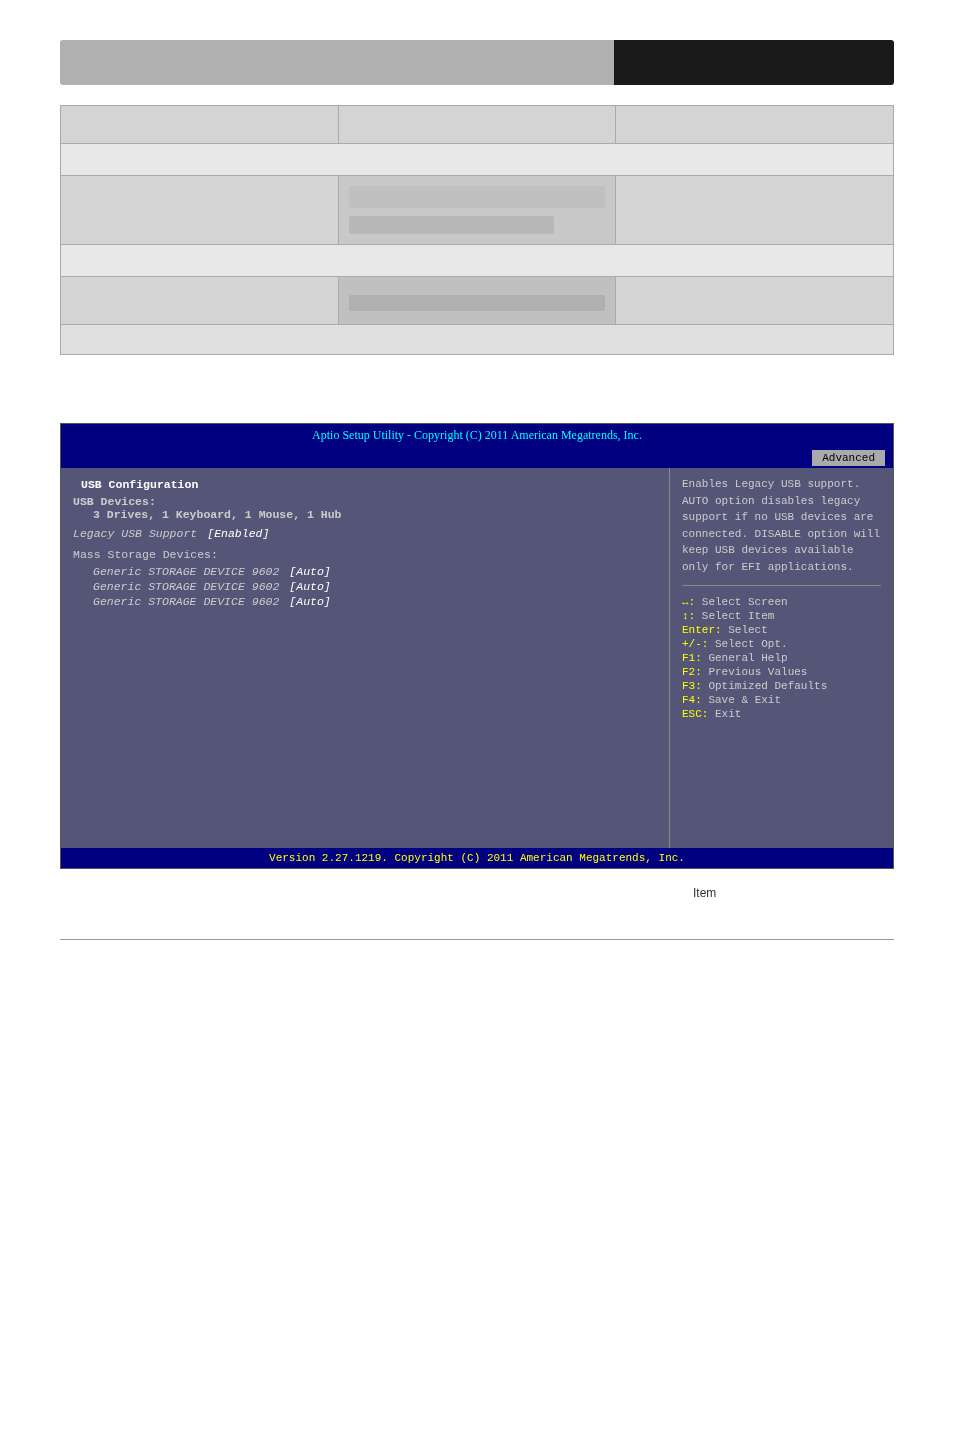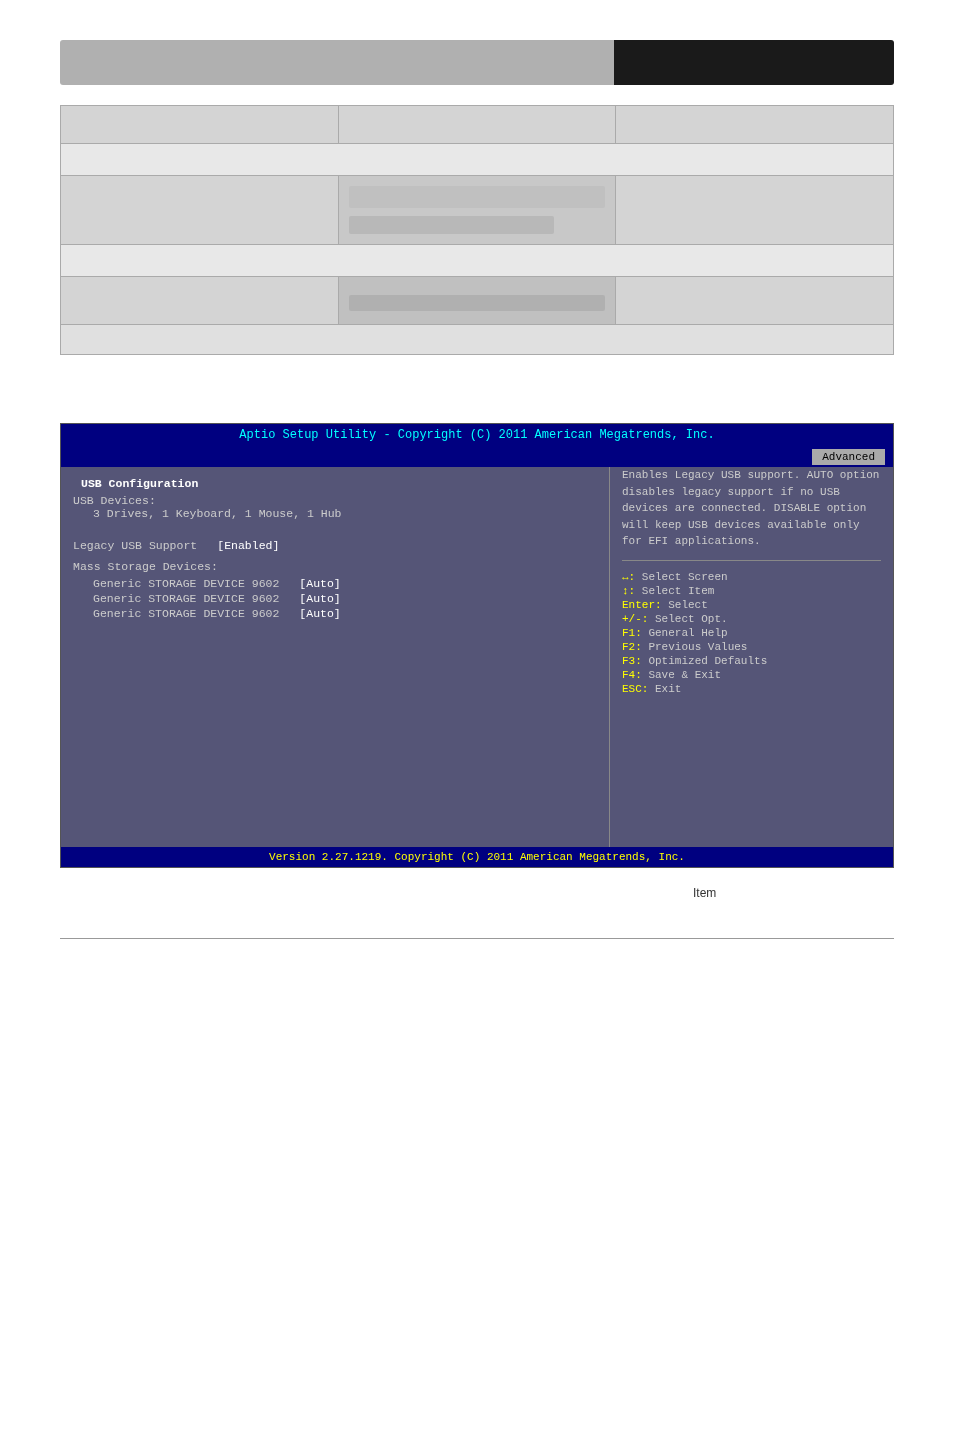--- a/index.html
+++ b/index.html
@@ -106,21 +106,21 @@
 
     
     .bios-container {
       margin: 30px 60px 30px 60px;
       border: 1px solid #555;
     }
 
     .bios-header {
       background: #000080;
       color: #00ffff;
-      font-family: Liberation Mono, monospace;
+      font-family: Liberation Serif, serif;
       font-size: 12px;
       text-align: center;
       padding: 4px 8px;
     }
 
     .bios-tab-row {
       background: #000080;
       padding: 0 8px 0 8px;
       text-align: right;
     }
@@ -143,39 +143,40 @@
 
     .bios-left {
       flex: 1;
       padding: 10px 12px;
       font-family: 'Courier New', Courier, monospace;
       font-size: 11.5px;
       color: #cccccc;
     }
 
     .bios-right {
-      width: 284px;
-      padding: 0 12px;
+      width: 224px;
+      padding: 8px 12px;
       font-family: 'Courier New', Courier, monospace;
       font-size: 11px;
       color: #cccccc;
       border-left: 1px solid #888;
     }
 
     .bios-section-title {
       color: #ffffff;
       font-weight: bold;
       margin-bottom: 4px;
       padding-left: 8px;
     }
 
     .bios-item {
       margin-bottom: 2px;
       display: flex;
-      gap: 20px;
+      gap: 10px;
+      font-style: italic;
     }
 
     .bios-item-label {
       color: #cccccc;
     }
 
     .bios-item-value {
       color: #ffffff;
     }
 
@@ -283,21 +284,21 @@
 </div>
 
 <div class="bios-container">
   <div class="bios-header">Aptio Setup Utility - Copyright (C) 2011 American Megatrends, Inc.</div>
   <div class="bios-tab-row">
     <span class="bios-tab">Advanced</span>
   </div>
   <div class="bios-body">
     <div class="bios-left">
       <div class="bios-section-title">USB Configuration</div>
-      <div style="margin-bottom:19px;">
+      <div style="margin-bottom:6px;font-weight:bold;">
         <div class="bios-item-label">USB Devices:</div>
         <div class="bios-sub-item">3 Drives, 1 Keyboard, 1 Mouse, 1 Hub</div>
       </div>
       <div class="bios-item">
         <span class="bios-item-label">Legacy USB Support</span>
         <span class="bios-item-value">[Enabled]</span>
       </div>
       <div style="margin-top:8px; margin-bottom:4px;">Mass Storage Devices:</div>
       <div class="bios-sub-item bios-item">
         <span class="bios-item-label">Generic STORAGE DEVICE 9602</span>

